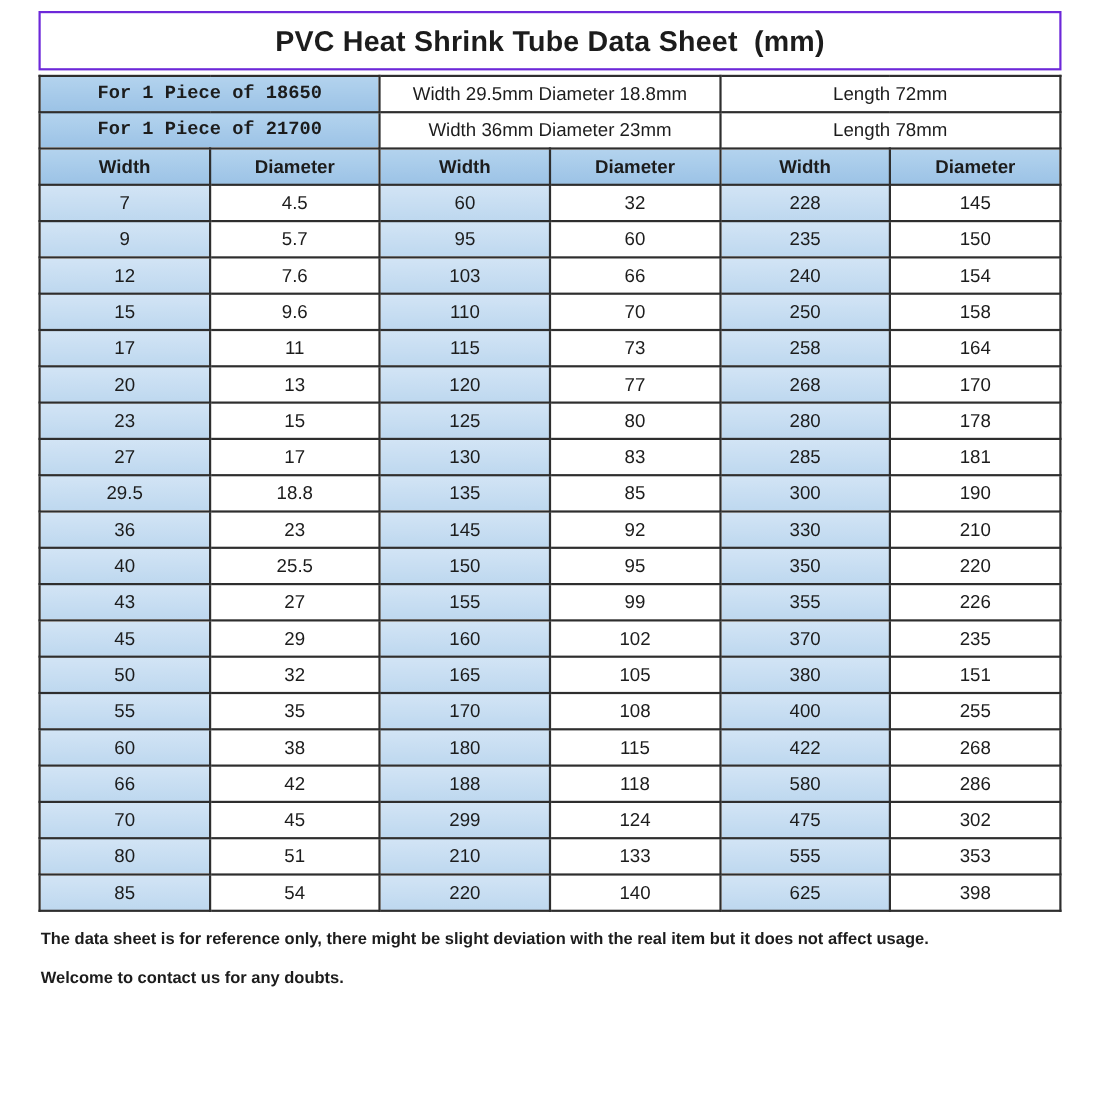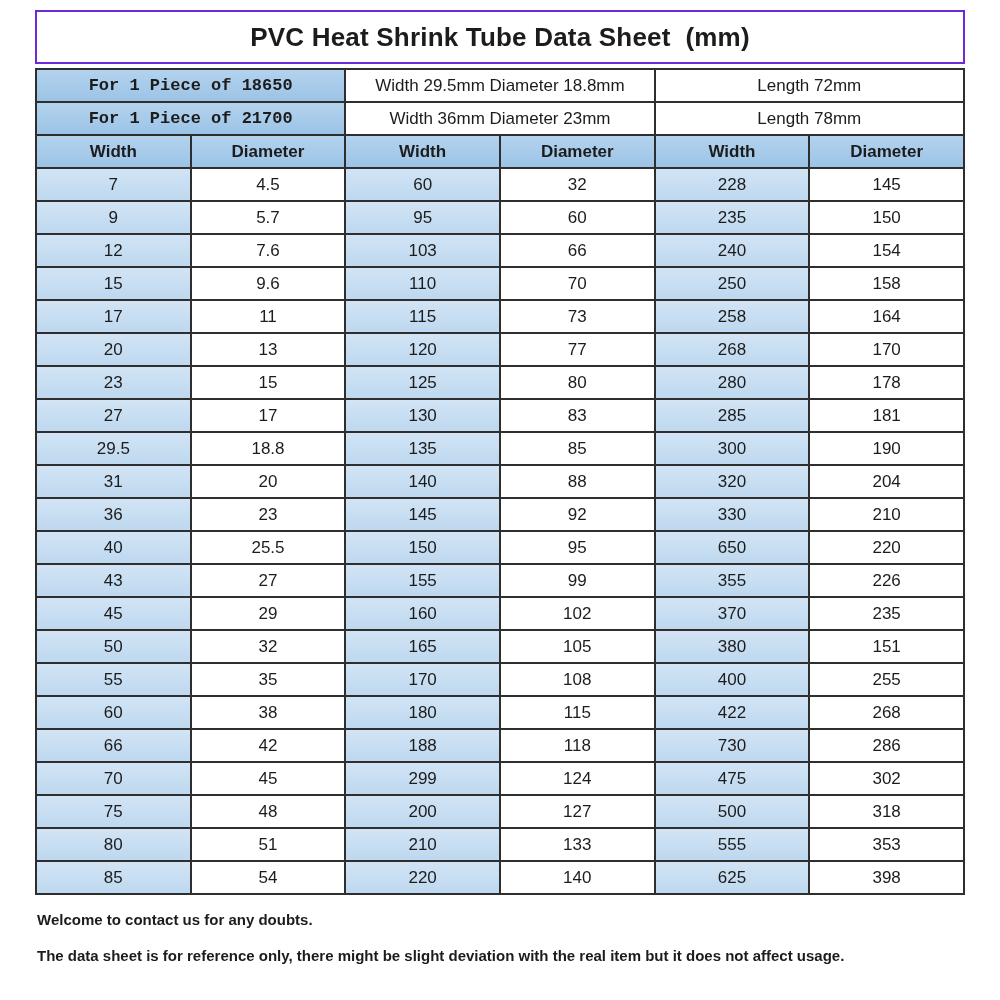--- a/index.html
+++ b/index.html
@@ -173,41 +173,33 @@
         </tr>
         <tr>
           <td class="w-cell">29.5</td>
           <td class="d-cell">18.8</td>
           <td class="w-cell">135</td>
           <td class="d-cell">85</td>
           <td class="w-cell">300</td>
           <td class="d-cell">190</td>
         </tr>
         <tr>
-          <td class="w-cell">31</td>
-          <td class="d-cell">20</td>
-          <td class="w-cell">140</td>
-          <td class="d-cell">88</td>
-          <td class="w-cell">320</td>
-          <td class="d-cell">204</td>
-        </tr>
-        <tr>
           <td class="w-cell">36</td>
           <td class="d-cell">23</td>
           <td class="w-cell">145</td>
           <td class="d-cell">92</td>
           <td class="w-cell">330</td>
           <td class="d-cell">210</td>
         </tr>
         <tr>
           <td class="w-cell">40</td>
           <td class="d-cell">25.5</td>
           <td class="w-cell">150</td>
           <td class="d-cell">95</td>
-          <td class="w-cell">650</td>
+          <td class="w-cell">350</td>
           <td class="d-cell">220</td>
         </tr>
         <tr>
           <td class="w-cell">43</td>
           <td class="d-cell">27</td>
           <td class="w-cell">155</td>
           <td class="d-cell">99</td>
           <td class="w-cell">355</td>
           <td class="d-cell">226</td>
         </tr>
@@ -241,56 +233,48 @@
           <td class="w-cell">180</td>
           <td class="d-cell">115</td>
           <td class="w-cell">422</td>
           <td class="d-cell">268</td>
         </tr>
         <tr>
           <td class="w-cell">66</td>
           <td class="d-cell">42</td>
           <td class="w-cell">188</td>
           <td class="d-cell">118</td>
-          <td class="w-cell">730</td>
+          <td class="w-cell">580</td>
           <td class="d-cell">286</td>
         </tr>
         <tr>
           <td class="w-cell">70</td>
           <td class="d-cell">45</td>
           <td class="w-cell">299</td>
           <td class="d-cell">124</td>
           <td class="w-cell">475</td>
           <td class="d-cell">302</td>
         </tr>
         <tr>
-          <td class="w-cell">75</td>
-          <td class="d-cell">48</td>
-          <td class="w-cell">200</td>
-          <td class="d-cell">127</td>
-          <td class="w-cell">500</td>
-          <td class="d-cell">318</td>
-        </tr>
-        <tr>
           <td class="w-cell">80</td>
           <td class="d-cell">51</td>
           <td class="w-cell">210</td>
           <td class="d-cell">133</td>
           <td class="w-cell">555</td>
           <td class="d-cell">353</td>
         </tr>
         <tr>
           <td class="w-cell">85</td>
           <td class="d-cell">54</td>
           <td class="w-cell">220</td>
           <td class="d-cell">140</td>
           <td class="w-cell">625</td>
           <td class="d-cell">398</td>
         </tr>
       </tbody>
   </table>
 
   <div class="footer">
+    <p>The data sheet is for reference only, there might be slight deviation with the real item but it does not affect usage.</p>
     <p>Welcome to contact us for any doubts.</p>
-    <p>The data sheet is for reference only, there might be slight deviation with the real item but it does not affect usage.</p>
   </div>
 
 </div>
 
 </body></html>

